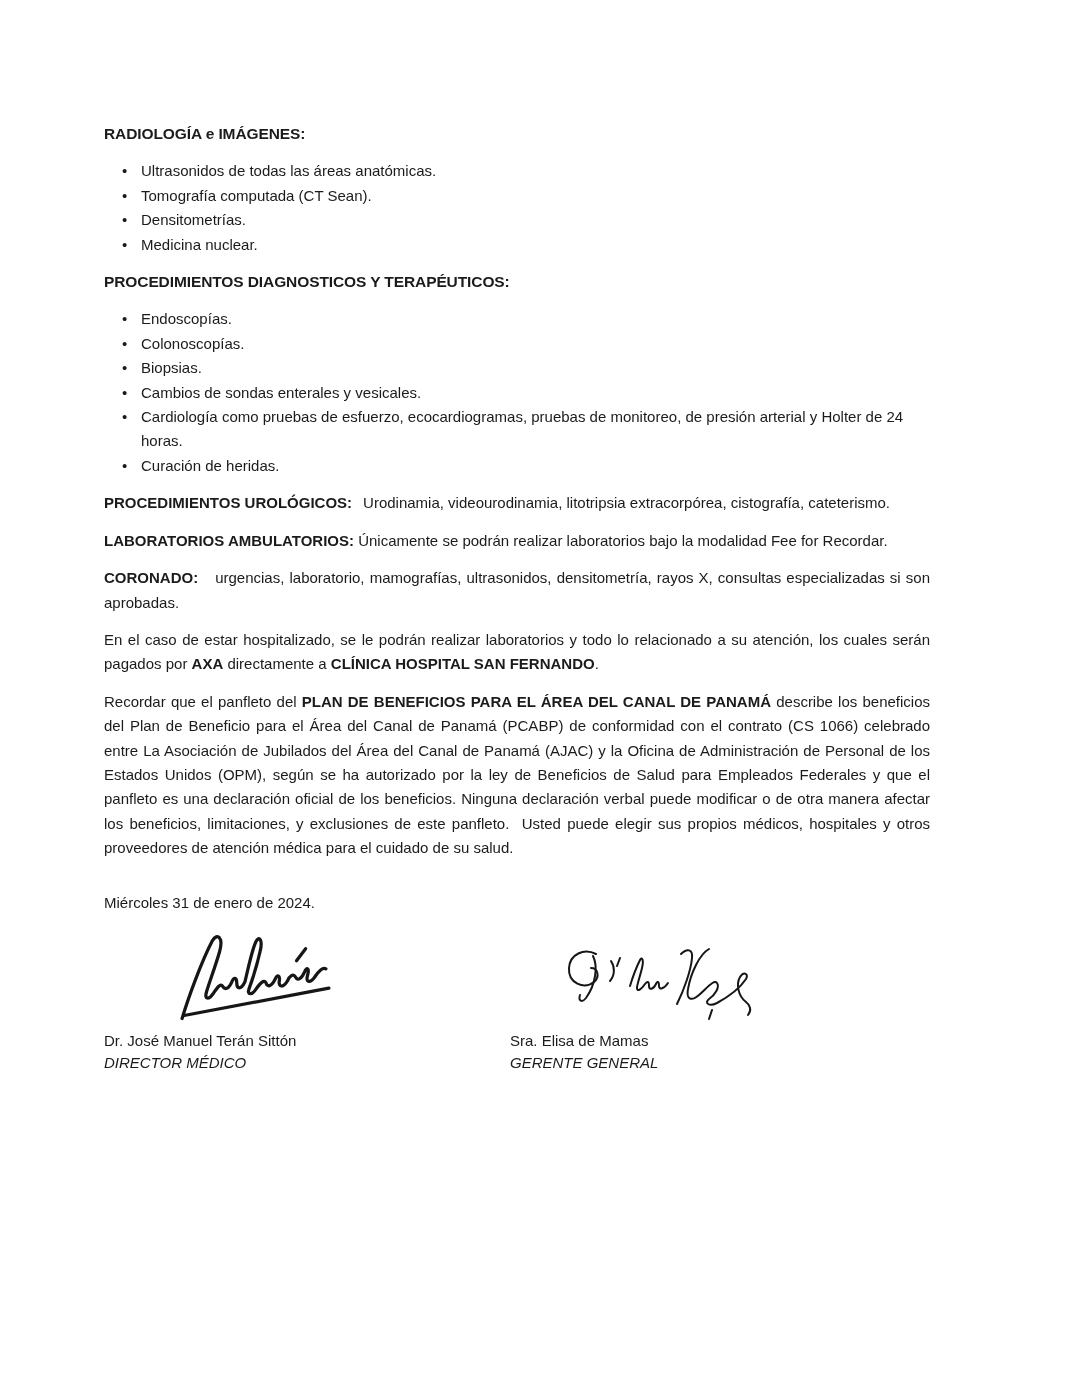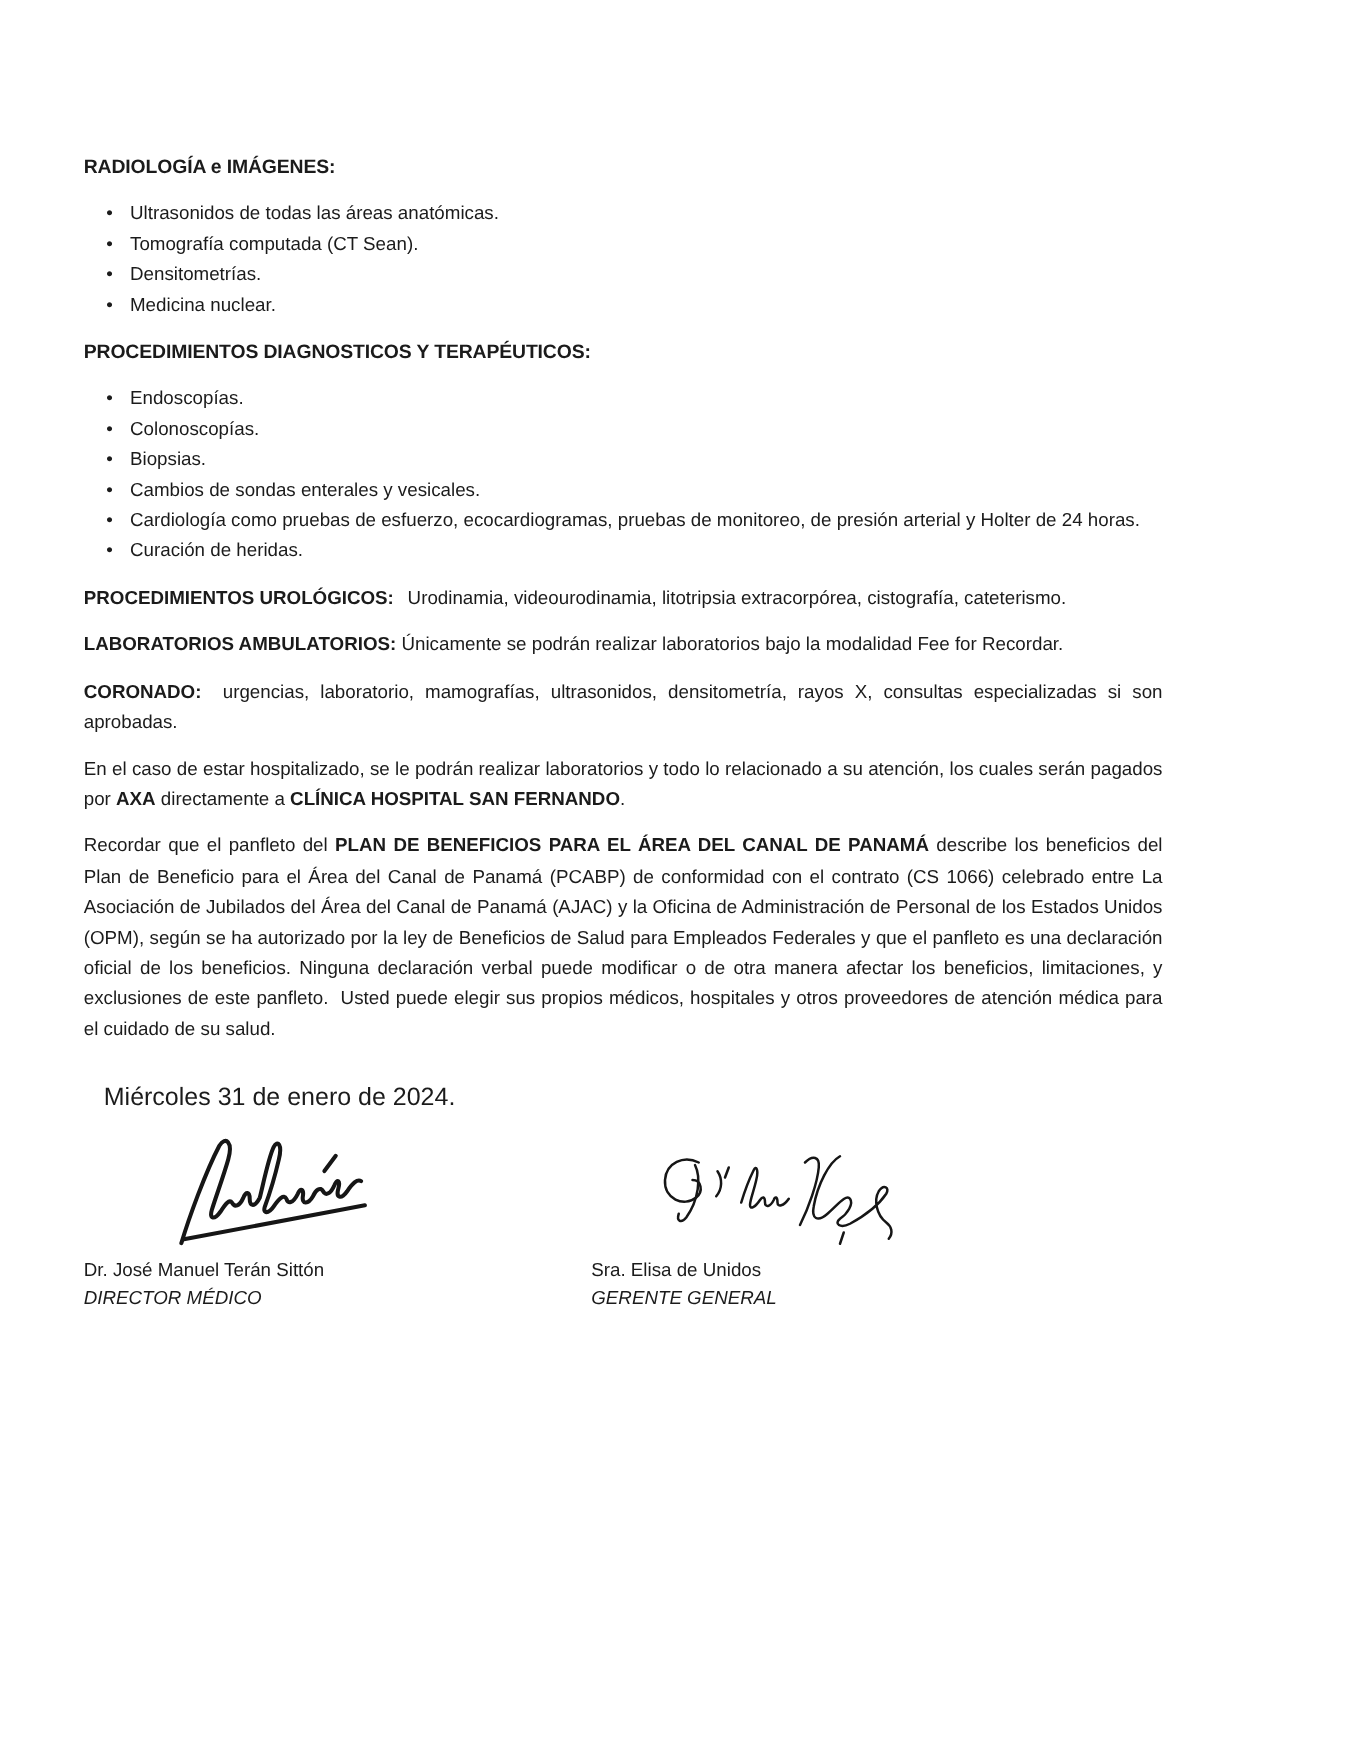--- a/index.html
+++ b/index.html
@@ -6,41 +6,41 @@
   body {
     width: 1080px; height: 1398px;
     background: #ffffff;
     font-family: "Liberation Sans", sans-serif;
     color: #1b1b1b;
     -webkit-font-smoothing: antialiased;
   }
   .page {
     box-sizing: border-box;
     width: 1080px; height: 1398px;
-    padding: 122px 150px 0 67px;
+    padding: 122px 150px 0 104px;
     overflow: hidden;
   }
   .page, .page p, .page li { font-size: 15px; line-height: 24.4px; }
   h2.sec {
     font-size: 15.5px; font-weight: bold;
     margin: 0 0 13px 0; line-height: 24.4px;
     letter-spacing: -0.1px;
   }
   ul.blist { list-style: none; margin: 0 0 13px 0; padding: 0; }
   ul.blist li { position: relative; padding-left: 37px; margin: 0; }
   ul.blist li::before {
     content: "•"; position: absolute; left: 18px; top: 0;
     font-size: 15px;
   }
   p.para { margin: 0 0 13px 0; text-align: justify; }
   p.para .plabel { font-weight: bold; }
   .gap-sm { display: inline-block; width: 11px; }
   .gap-md { display: inline-block; width: 17px; }
   strong { font-weight: bold; }
-  p.date { margin: 30px 0 10px 16px; font-size: 20px; }
+  p.date { margin: 30px 0 10px 0; font-size: 15px; }
   .sig-row { display: flex; margin-top: 6px; }
   .sig-col { width: 304px; text-align: left; }
   .sig-col.right { margin-left: 102px; width: 300px; }
   .sig-draw { height: 96px; display: flex; align-items: flex-end; justify-content: center; }
   .sig-name { font-size: 15px; line-height: 20px; margin-top: 10px; }
   .sig-title { font-size: 15px; line-height: 20px; margin-top: 2px; font-style: italic; }
   svg.sig { display: block; }
 </style>
 </head>
 <body>
@@ -98,19 +98,19 @@
           <path d="M 36 8 C 24 2, 10 8, 9 22 C 8 37, 24 44, 34 36 C 40 31, 38 22, 31 22"></path>
           <path d="M 33 10 C 38 20, 36 38, 26 52 C 22 57, 18 55, 20 49"></path>
           <path d="M 51 15 C 55 21, 55 29, 50 35"></path>
           <path d="M 60 12 L 57 20"></path>
           <path d="M 70 40 C 73 30, 77 20, 80 14 C 82 10, 84 14, 82 22 C 80 31, 77 38, 77 42 C 77 46, 81 44, 85 38 C 87 35, 89 35, 89 40 C 89 44, 93 44, 96 38 C 97 35, 99 35, 99 40 C 99 44, 104 43, 108 37"></path>
           <path d="M 121 8 C 127 2, 133 3, 132 12 C 131 24, 124 44, 117 58"></path>
           <path d="M 149 3 C 140 8, 131 26, 128 43 C 126 53, 131 56, 139 49 C 147 42, 154 33, 157 37 C 160 41, 155 49, 149 53 C 144 57, 149 61, 157 57 C 168 51, 180 42, 186 33 C 189 28, 184 25, 180 31 C 176 38, 178 50, 186 56 C 190 59, 192 64, 188 69"></path>
           <path d="M 152 64 L 149 73"></path>
         </svg>
       </div>
-      <div class="sig-name">Sra. Elisa de Unidos</div>
+      <div class="sig-name">Sra. Elisa de Mamas</div>
       <div class="sig-title">GERENTE GENERAL</div>
     </div>
 
   </div>
 
 </div>
 
 </body></html>

